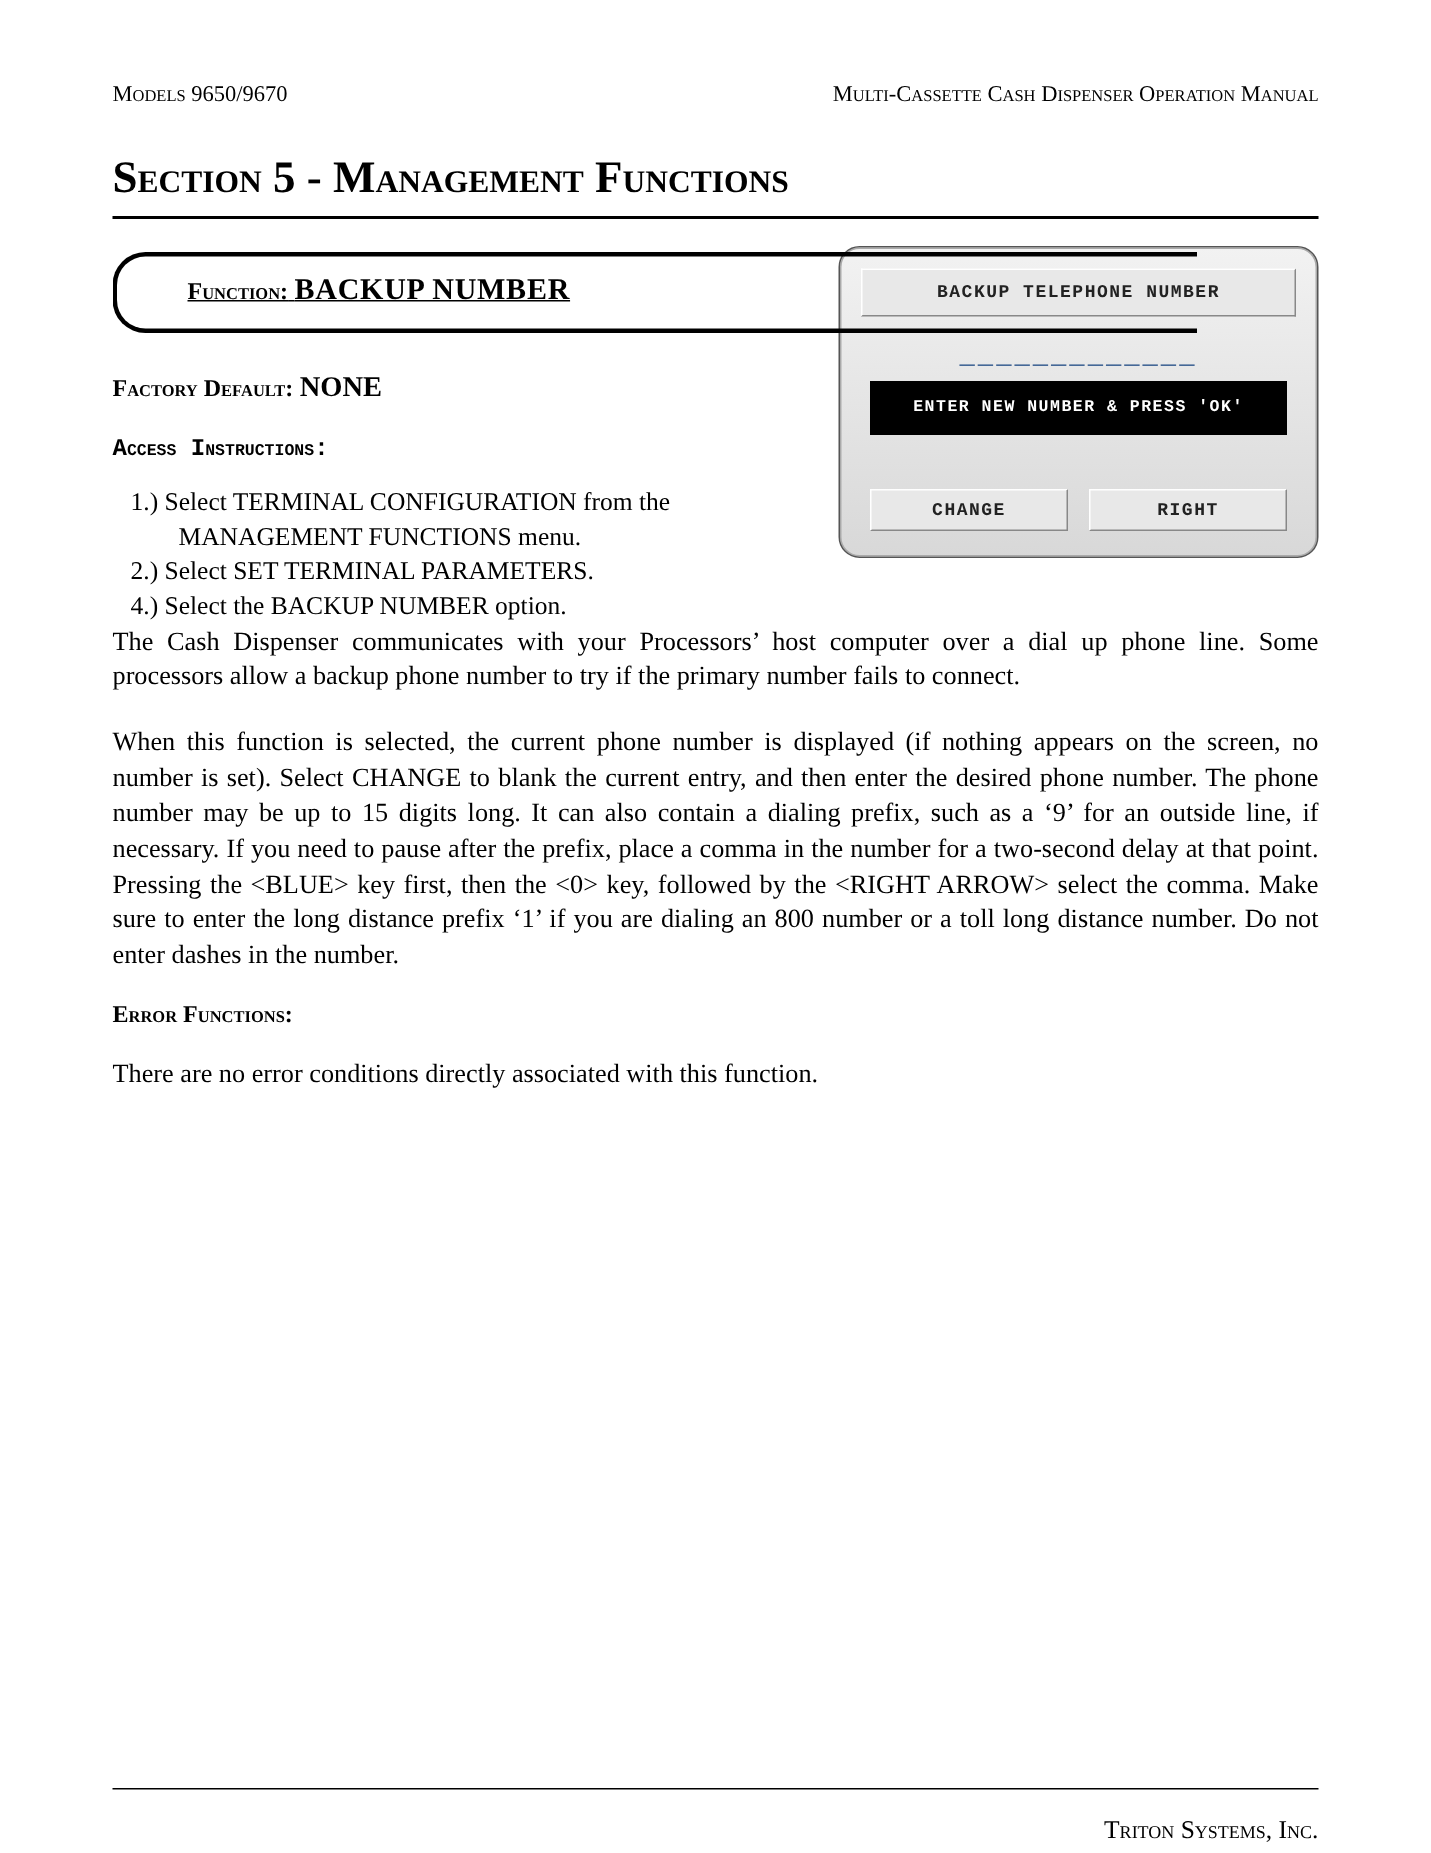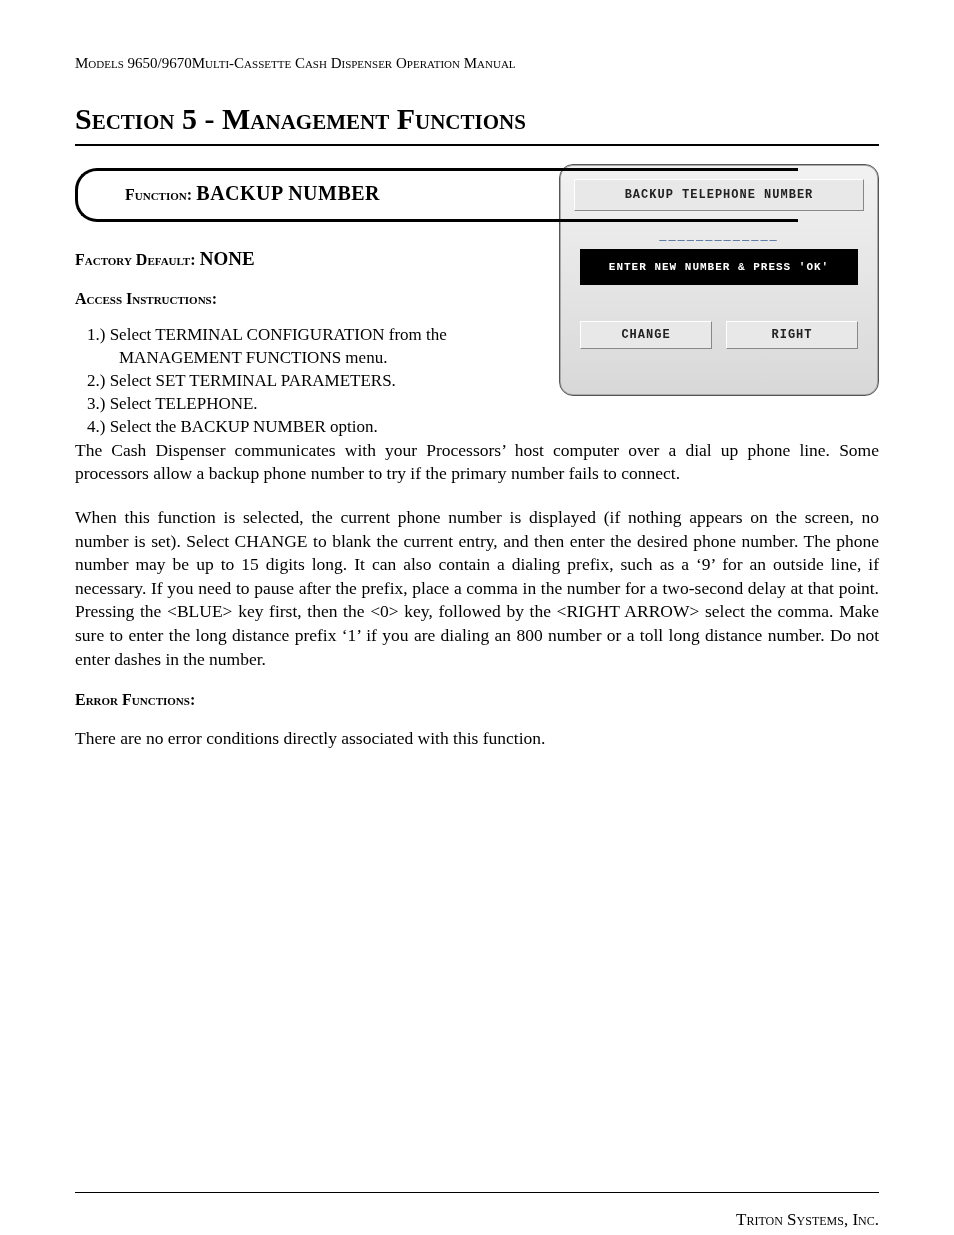--- a/index.html
+++ b/index.html
@@ -13,20 +13,21 @@
   .page {
     width: 954px;
     height: 1235px;
     margin: 0 auto;
     position: relative;
     box-sizing: border-box;
     padding: 55px 75px 40px 75px;
   }
   .header-row {
     display: flex;
+    justify-content: space-between;
     font-variant: small-caps;
     font-size: 15px;
     margin-bottom: 30px;
   }
   h1.section-title {
     font-variant: small-caps;
     font-size: 30px;
     font-weight: bold;
     margin: 0 0 8px 0;
     letter-spacing: 0px;
@@ -64,31 +65,32 @@
     border-right: none;
     border-top-left-radius: 22px;
     border-bottom-left-radius: 22px;
     box-sizing: border-box;
   }
   .func-box-label {
     position: absolute;
     left: 50px;
     top: 18px;
     font-weight: bold;
+    text-decoration: underline;
   }
   .func-box-label .sc { font-variant: small-caps; font-size: 16px; }
   .func-box-label .val { font-size: 20px; letter-spacing: 0.5px; }
 
   
   .terminal {
     position: absolute;
     right: 0;
     top: 0;
     width: 320px;
-    height: 232px;
+    height: 208px;
     background: linear-gradient(to bottom, #f2f2f2, #d8d8d8);
     border: 1px solid #555;
     border-radius: 14px;
     box-shadow: inset 0 0 0 1px #aaa;
     box-sizing: border-box;
     padding: 14px 14px 14px 14px;
     font-family: "Courier New", monospace;
     font-size: 12px;
     font-weight: bold;
     color: #222;
@@ -99,21 +101,21 @@
     border-top-color:#fff; border-left-color:#fff;
     padding: 8px 4px;
     text-align: center;
     margin-bottom: 18px;
     letter-spacing: 1px;
   }
   .term-dashes {
     text-align: center;
     color: #0a3a7a;
     letter-spacing: 2px;
-    font-size: 12px;
+    font-size: 17px;
     margin-bottom: 6px;
   }
   .term-instr {
     background: #000;
     color: #fff;
     text-align: center;
     padding: 12px 2px;
     letter-spacing: 1px;
     font-size: 11px;
     margin: 0 6px 36px 6px;
@@ -139,21 +141,21 @@
   .left-col {
     width: 410px;
   }
   .sc-label {
     font-variant: small-caps;
     font-weight: bold;
     font-size: 16px;
   }
   .val-bold { font-weight: bold; font-size: 19px; }
   .factory { margin: 16px 4px 20px 0; }
-  .access-h { margin-bottom: 16px; }
+  .access-h { margin-bottom: 16px; font-family: Liberation Mono, monospace; }
   ol.steps {
     margin: 0 0 0 12px;
     padding-left: 0;
     list-style: none;
   }
   ol.steps li {
     text-indent: -32px;
     padding-left: 32px;
     line-height: 1.35;
     font-size: 17px;
@@ -219,21 +221,20 @@
         <span class="sc-label">Factory Default:</span>
         <span class="val-bold">NONE</span>
       </div>
 
       <div class="access-h sc-label">Access Instructions:</div>
 
       <div class="left-col">
         <ol class="steps">
           <li>1.)  Select TERMINAL CONFIGURATION from the MANAGEMENT FUNCTIONS menu.</li>
           <li>2.)  Select SET TERMINAL PARAMETERS.</li>
-          <li>3.)  Select TELEPHONE.</li>
         </ol>
       </div>
       <ol class="steps">
         <li>4.)  Select the BACKUP NUMBER option.</li>
       </ol>
 
 
       <p class="para">The Cash Dispenser communicates with your  Processors’ host computer over a dial up phone line. Some processors allow a backup phone number to try if the primary number fails to connect.</p>
       <p class="para">When this function is selected, the current phone number is displayed (if nothing appears on the screen, no number is set).  Select CHANGE to blank the current entry, and then enter the desired phone number.  The phone number may be up to 15 digits long.  It can also contain a dialing prefix, such as a ‘9’ for an outside line, if necessary.  If you need to pause after the prefix, place a comma in the number for a two-second delay at that point.  Pressing the &lt;BLUE&gt; key first, then the &lt;0&gt; key, followed by the &lt;RIGHT ARROW&gt; select the comma.  Make sure to enter the long distance prefix ‘1’ if you are dialing an 800 number or a toll long distance number.  Do not enter dashes in the number.</p>
 

